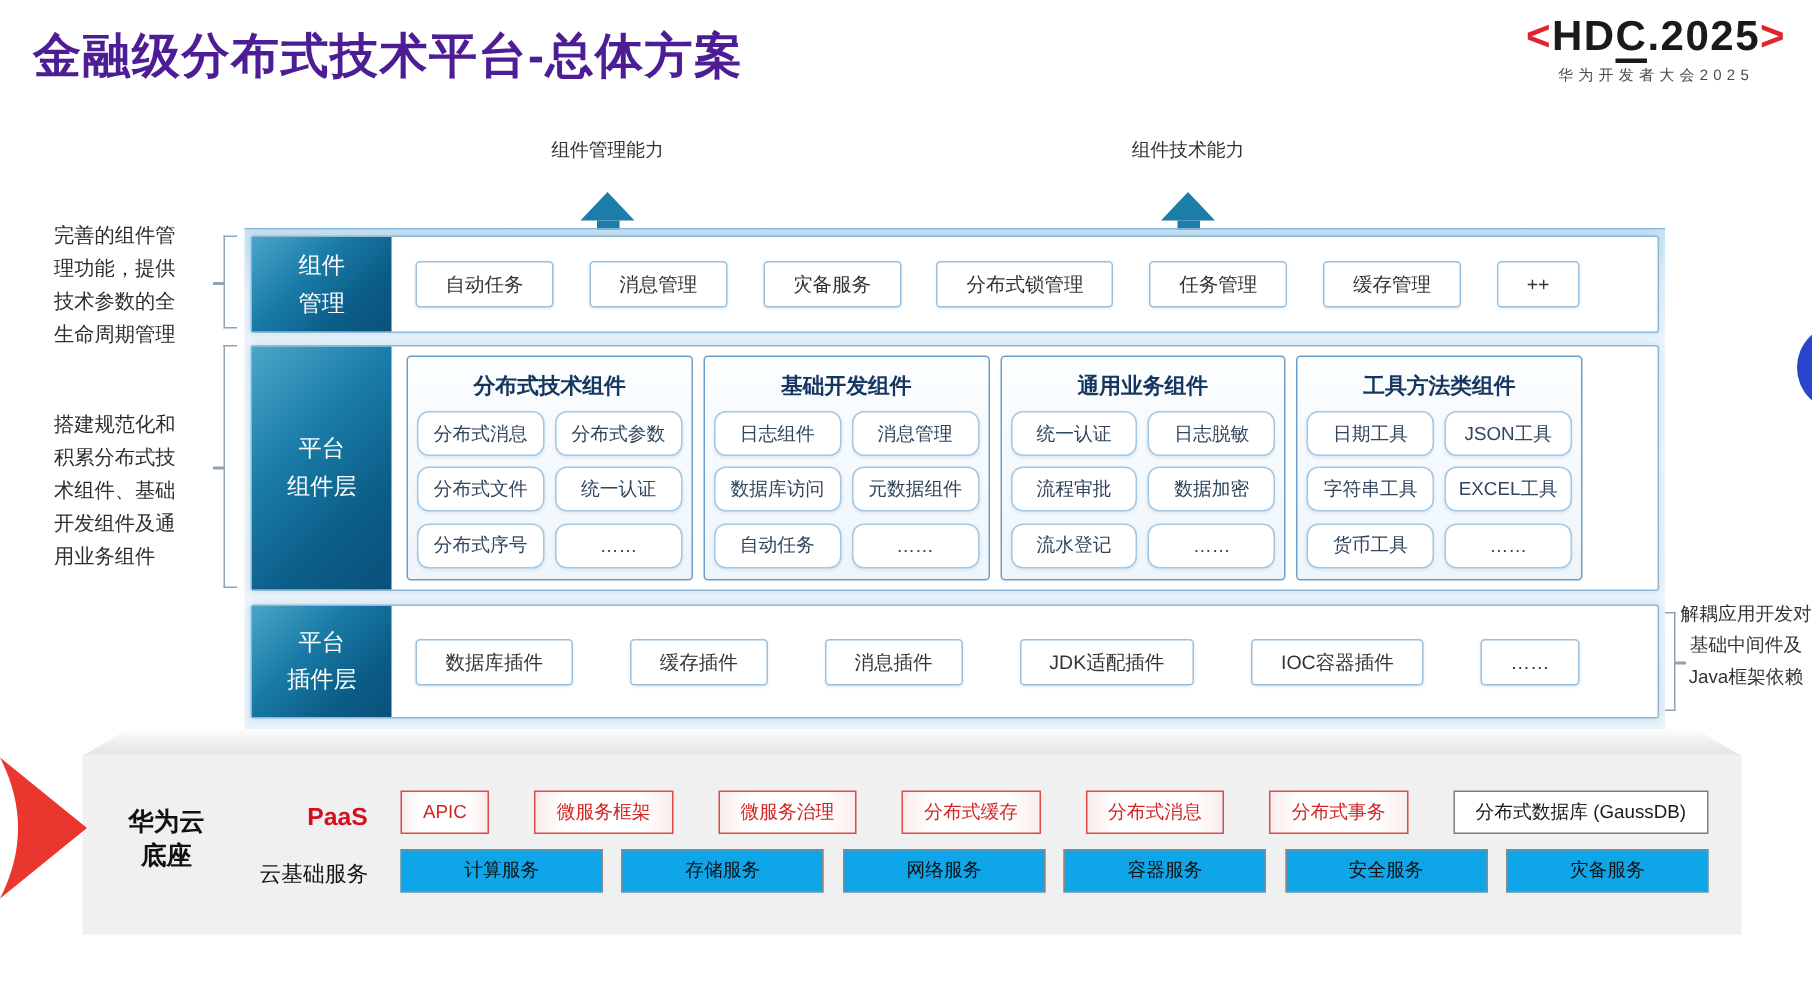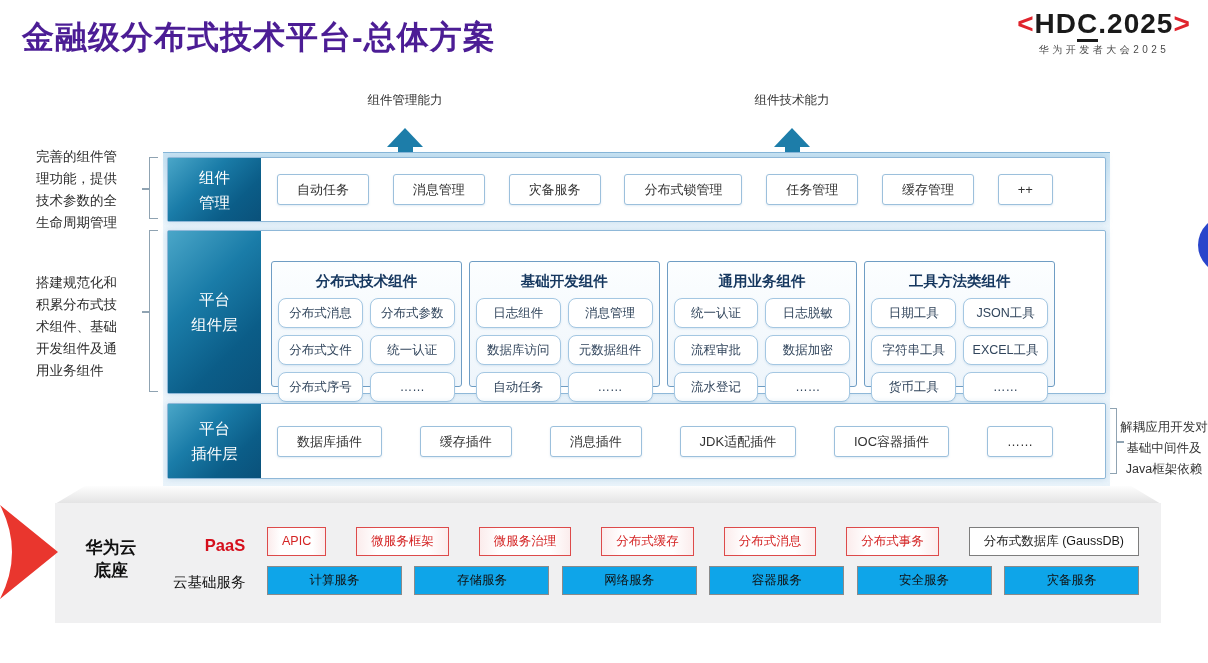--- a/index.html
+++ b/index.html
@@ -26,21 +26,21 @@
     border-left:18px solid transparent; border-right:18px solid transparent;
     border-bottom:19px solid #1d7da9; }
   .arrow-stem { width:15px; height:21px; background:#1d7da9; margin:0 auto; }
   #cap-mgmt { left:325px; top:92px; }
   #cap-tech { left:712px; top:92px; }
   
   .side-note { position:absolute; left:36px; width:116px; font-size:13.5px;
     line-height:22px; color:#2d2d2d; white-space:pre-line; }
   #note-1 { top:146px; }
   #note-2 { top:272px; }
-  .right-note { position:absolute; left:1120px; top:417px; width:88px;
+  .right-note { position:absolute; left:1120px; top:399px; width:88px;
     font-size:12.5px; line-height:21px; color:#333; text-align:center; white-space:pre-line; }
   
   .brace-left { position:absolute; width:9px;
     border:1.5px solid #8fa3b2; border-right:none; }
   .brace-left .tick { position:absolute; left:-8px; top:50%; width:8px; height:1.5px;
     background:#8fa3b2; }
   #brace-1 { left:149px; top:157px; height:62px; }
   #brace-2 { left:149px; top:230px; height:162px; }
   .brace-right { position:absolute; width:9px;
     border:1.5px solid #8fa3b2; border-left:none; }
@@ -65,21 +65,21 @@
   
   .pill-row { padding:0 52px 0 16px; justify-content:space-between; }
   .pill { background:#ffffff; border:1px solid #9cc0dc; border-radius:3px;
     height:31px; line-height:29px; padding:0 19px; font-size:13px; color:#333;
     text-align:center; white-space:nowrap; box-shadow:0 1px 2px rgba(140,180,210,.25); }
   .pill-row > [data-list] { display:contents; }
   
   .groups-row { padding:6px 50px 6px 10px; gap:7px; align-items:stretch; }
   .comp-group { flex:1; border:1px solid #6f9dc4; border-radius:3px;
     background:linear-gradient(180deg,#fcfeff 0%,#eef5fb 100%);
-    padding:5px 6px 7px 6px; display:flex; flex-direction:column;margin-top:24px; }
+    padding:5px 6px 7px 6px; display:flex; flex-direction:column; }
   .comp-group-title { text-align:center; font-size:14.5px; font-weight:bold;
     color:#15375f; padding:5px 0 7px 0; }
   .comp-grid { display:grid; grid-template-columns:1fr 1fr; gap:7px; flex:1; }
   .chip { background:#ffffff; border:1px solid #a4c7e2; border-radius:8px;
     height:30px; display:flex; align-items:center; justify-content:center;
     font-size:12.5px; color:#31455c; white-space:nowrap;
     box-shadow:0 1px 2px rgba(140,180,210,.25); }
   
   .slab-top { position:absolute; left:55px; top:486px; width:1106px; height:18px;
     background:linear-gradient(180deg,#fdfdfd 0%,#e2e2e3 100%);

